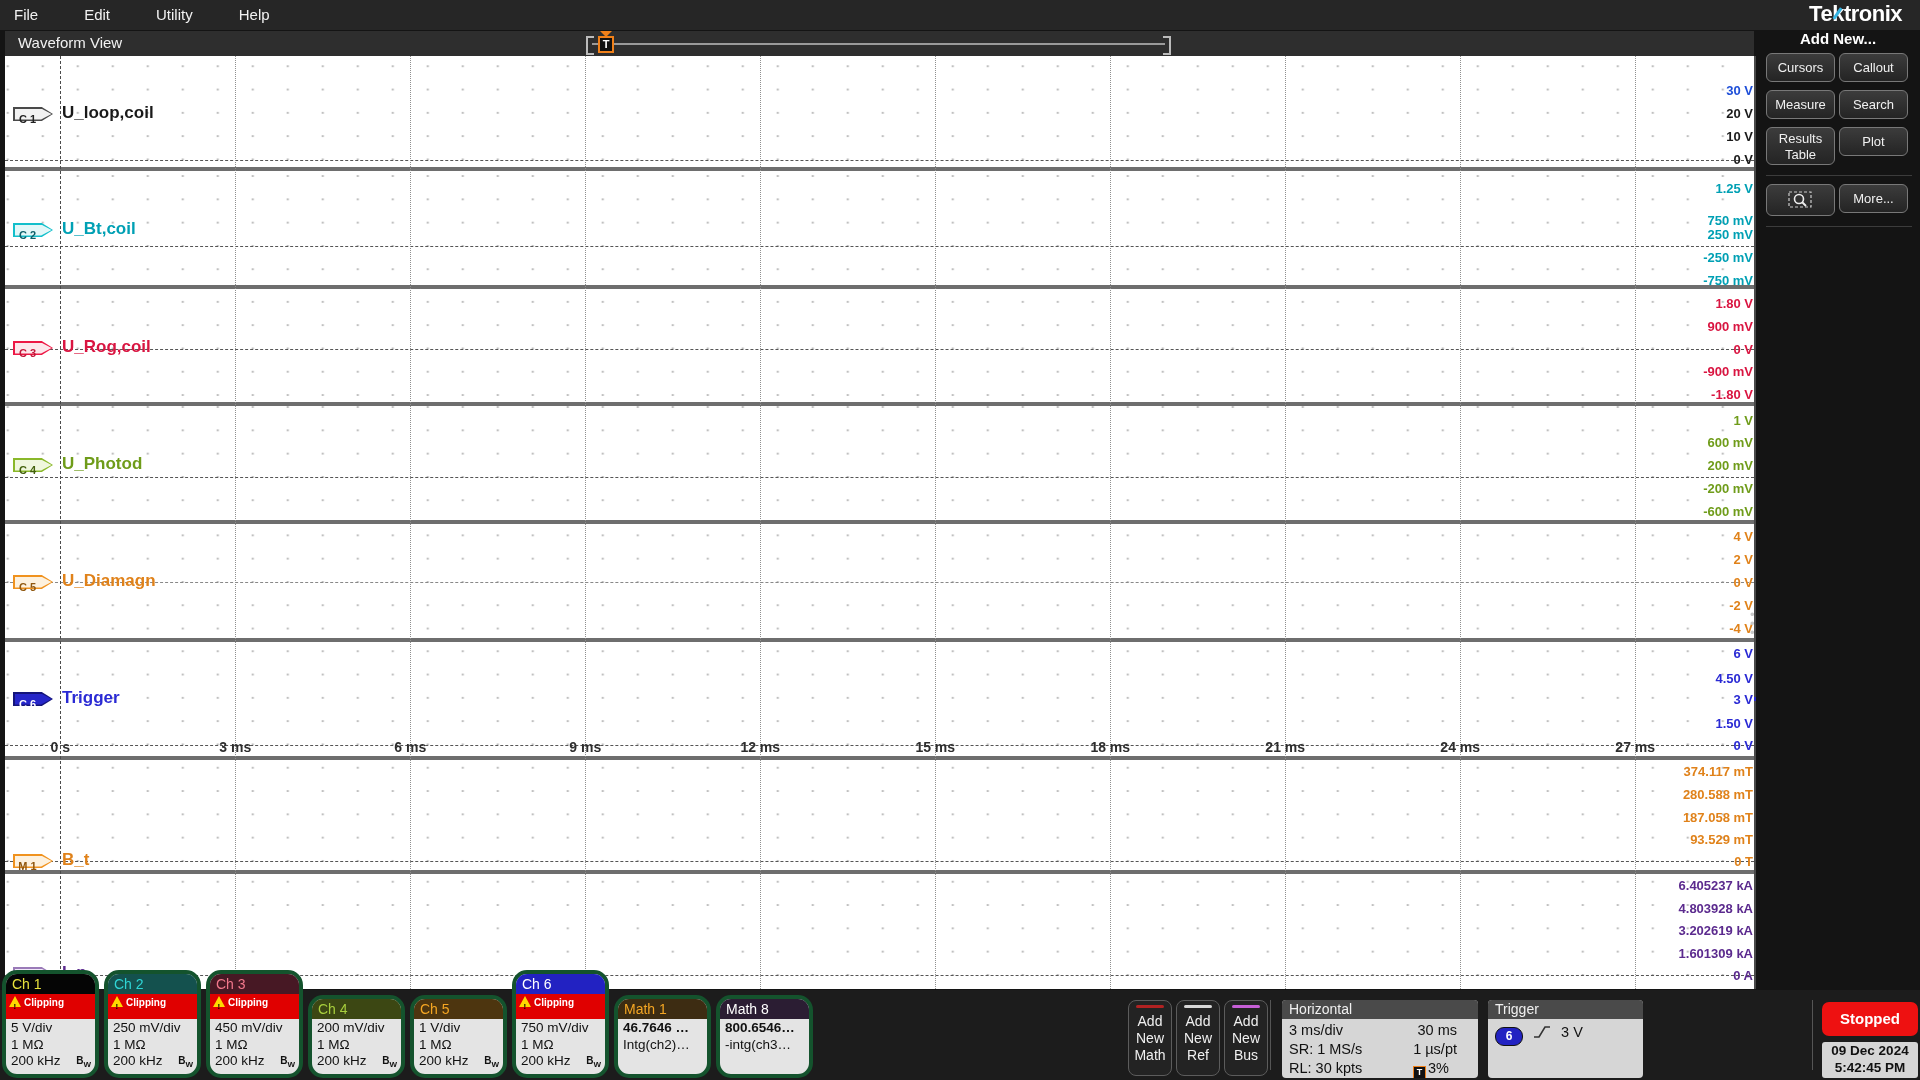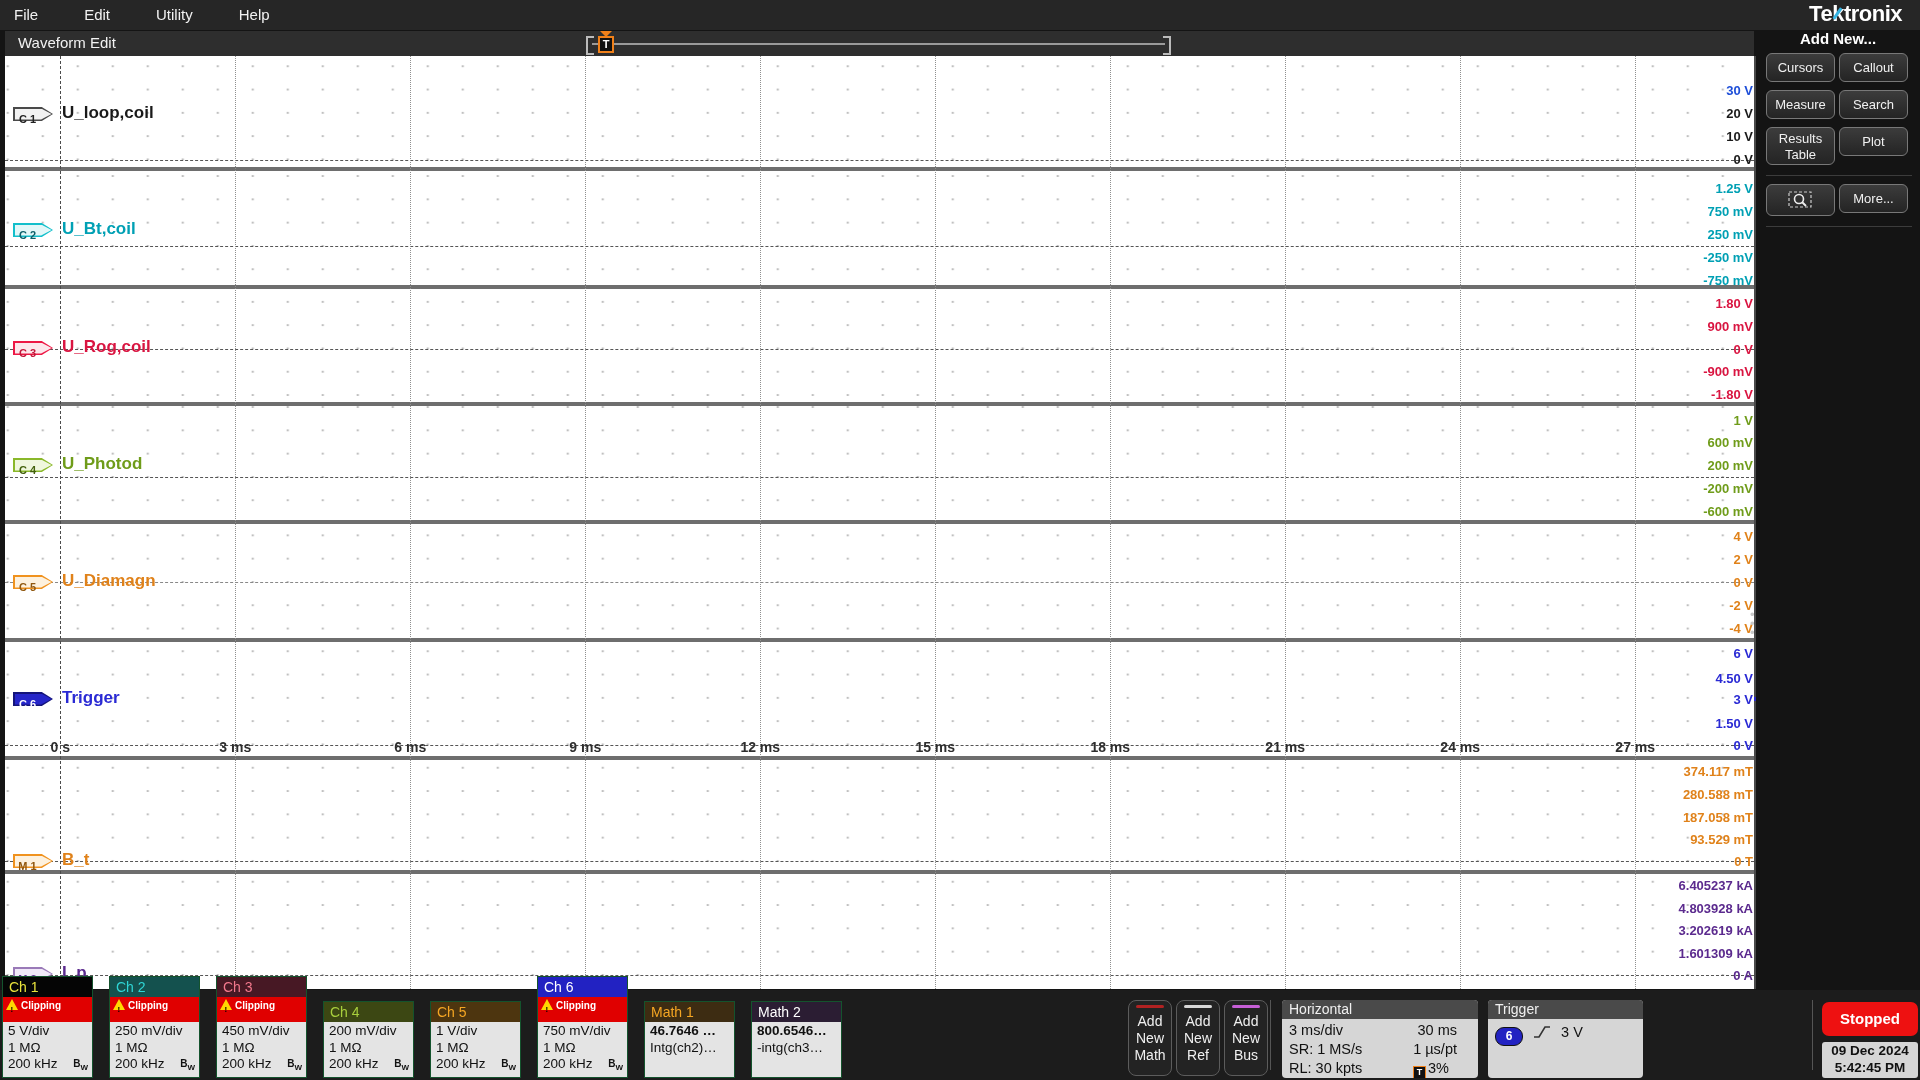--- a/index.html
+++ b/index.html
@@ -56,21 +56,21 @@
   #sb-buttons{position:relative;margin-left:10px;width:146px;}
   .sbtn{display:inline-block;box-sizing:border-box;width:69px;margin:0 4px 8px 0;background:linear-gradient(#3c3c3c,#242424);
         border:1px solid #787878;border-radius:6px;color:#f0f0f0;font-size:13px;text-align:center;
         padding:6px 0;vertical-align:top;cursor:pointer;}
   .sbtn.tall{padding:3px 0;height:38px;line-height:16px;}
   .sb-sep{border:none;border-top:1px solid #3c3c3c;margin:2px 0 8px 0;}
   #zoombtn svg{vertical-align:middle;}
   
   #bottombar{position:absolute;left:0;top:990px;width:1920px;height:90px;background:#1c1c1c;}
   #chrow{position:absolute;left:2px;bottom:2px;display:flex;align-items:flex-end;}
-  .chbadge{width:89px;margin-right:16px;border:1px solid #14532d;border-radius:0;overflow:hidden;background:#e4e4e4;cursor:pointer;}
+  .chbadge{width:89px;margin-right:5px;border:4px solid #14532d;border-radius:15px;overflow:hidden;background:#e4e4e4;cursor:pointer;}
   .chb-head{height:20px;line-height:20px;font-size:14px;padding-left:6px;}
   .chb-clip{height:25px;line-height:17px;background:#e00000;color:#fff;font-size:10px;font-weight:bold;padding-left:3px;}
   .clip-tri{display:inline-block;position:relative;width:0;height:0;margin-right:3px;
             border-left:6px solid transparent;border-right:6px solid transparent;border-bottom:11px solid #ffd800;vertical-align:-1px;}
   .clip-tri::after{content:"!";position:absolute;left:-1.5px;top:2px;font-size:8px;color:#000;font-weight:bold;}
   .chb-body{padding:1px 4px 2px 5px;color:#111;font-size:13.5px;min-height:52px;}
   .chb-line{line-height:16.5px;white-space:nowrap;}
   .chb-line.bold{font-weight:bold;}
   .chb-bw{float:right;font-size:10px;font-weight:bold;color:#111;}
   .chb-bw sub{font-size:8px;}
@@ -94,21 +94,21 @@
                color:#111;font-size:13.5px;font-weight:bold;text-align:center;line-height:17px;padding-top:0;box-sizing:border-box;}
 </style>
 </head>
 <body>
 
 <div id="root">
 
   <div id="menubar"><span class="mitem">File</span><span class="mitem">Edit</span><span class="mitem">Utility</span><span class="mitem">Help</span></div>
 
   <div id="titlebar">
-    <span id="wv-title">Waveform Edit</span>
+    <span id="wv-title">Waveform View</span>
     <div id="recordview">
       <div id="rv-line"></div>
       <div class="rv-bracket" id="rv-bl"></div>
       <div class="rv-bracket" id="rv-br"></div>
       <div id="rv-tri"></div>
       <div class="tflag" id="rv-flag">T</div>
     </div>
   </div>
 
   <div id="plot">
@@ -261,21 +261,21 @@
       <div class="axlbl" style="left: 1658px; top: 57px; color: rgb(26, 26, 26);">20 V</div>
       <div class="axlbl" style="left: 1658px; top: 80px; color: rgb(26, 26, 26);">10 V</div>
       <div class="axlbl" style="left: 1658px; top: 103px; color: rgb(26, 26, 26);">0 V</div>
       <div class="badge" style="left: 8px; top: 58px;">
         <div class="b-out" style="background: rgb(74, 74, 74);"></div>
         <div class="b-in" style="background: rgb(242, 242, 242);"></div>
         <div class="b-txt" style="color: rgb(34, 34, 34);">C 1</div>
       </div>
       <div class="chname" style="left: 57px; top: 58px; color: rgb(26, 26, 26);">U_loop,coil</div>
       <div class="axlbl" style="left: 1658px; top: 132px; color: rgb(0, 160, 180);">1.25 V</div>
-      <div class="axlbl" style="left: 1658px; top: 155px; color: rgb(0, 160, 180);">750 mV</div>
+      <div class="axlbl" style="left: 1658px; top: 164px; color: rgb(0, 160, 180);">750 mV</div>
       <div class="axlbl" style="left: 1658px; top: 178px; color: rgb(0, 160, 180);">250 mV</div>
       <div class="axlbl" style="left: 1658px; top: 201px; color: rgb(0, 160, 180);">-250 mV</div>
       <div class="axlbl" style="left: 1658px; top: 224px; color: rgb(0, 160, 180);">-750 mV</div>
       <div class="badge" style="left: 8px; top: 174px;">
         <div class="b-out" style="background: rgb(18, 191, 203);"></div>
         <div class="b-in" style="background: rgb(226, 247, 248);"></div>
         <div class="b-txt" style="color: rgb(10, 95, 104);">C 2</div>
       </div>
       <div class="chname" style="left: 57px; top: 174px; color: rgb(0, 160, 180);">U_Bt,coil</div>
       <div class="axlbl" style="left: 1658px; top: 247px; color: rgb(217, 21, 65);">1.80 V</div>
@@ -411,21 +411,21 @@
           </div>
         </div>
         <div class="chbadge">
           <div class="chb-head" style="background: rgb(61, 44, 18); color: rgb(245, 166, 35);">Math 1</div>
           <div class="chb-body">
             <div class="chb-line bold">46.7646 …</div>
             <div class="chb-line"><span>Intg(ch2)…</span></div>
           </div>
         </div>
         <div class="chbadge">
-          <div class="chb-head" style="background: rgb(43, 29, 51); color: rgb(255, 255, 255);">Math 2</div>
+          <div class="chb-head" style="background: rgb(43, 29, 51); color: rgb(255, 255, 255);">Math 8</div>
           <div class="chb-body">
             <div class="chb-line bold">800.6546…</div>
             <div class="chb-line"><span>-intg(ch3…</span></div>
           </div>
         </div>
       </div>
     <div class="vdiv" style="left:1270px"></div>
 
     <div class="panel" id="horiz-panel" style="left:1282px;width:196px">
       <div class="panel-head">Horizontal</div>

